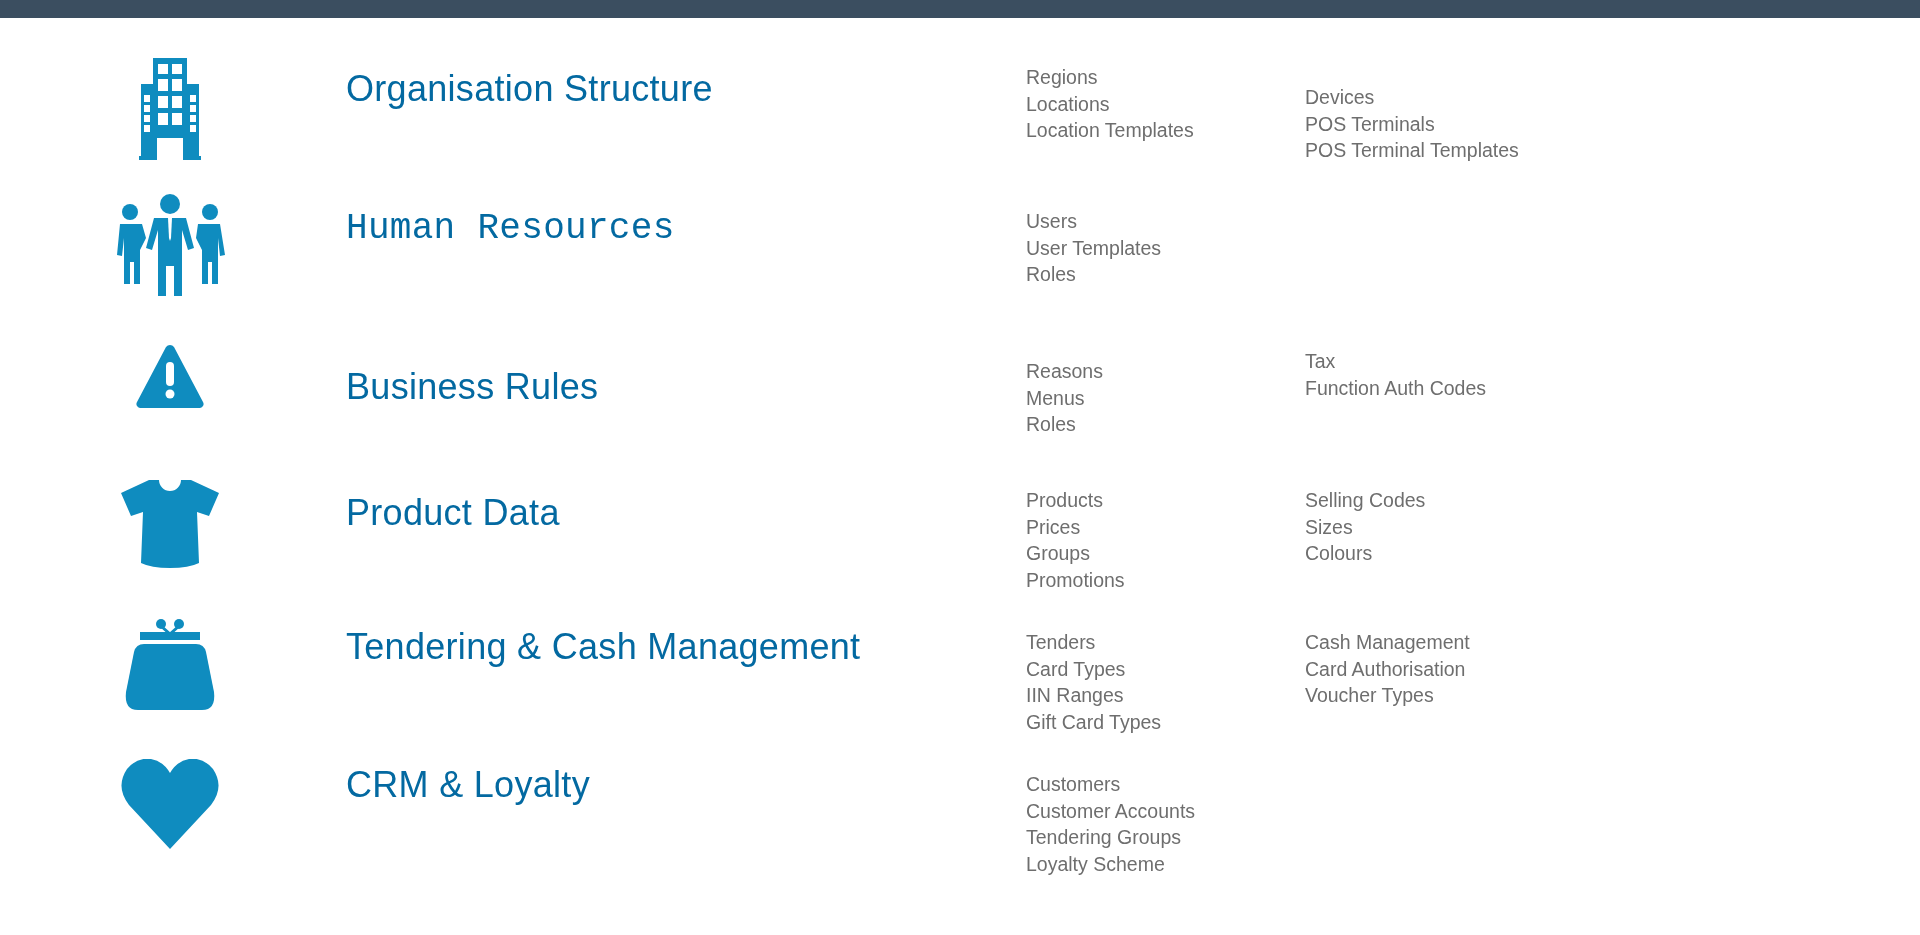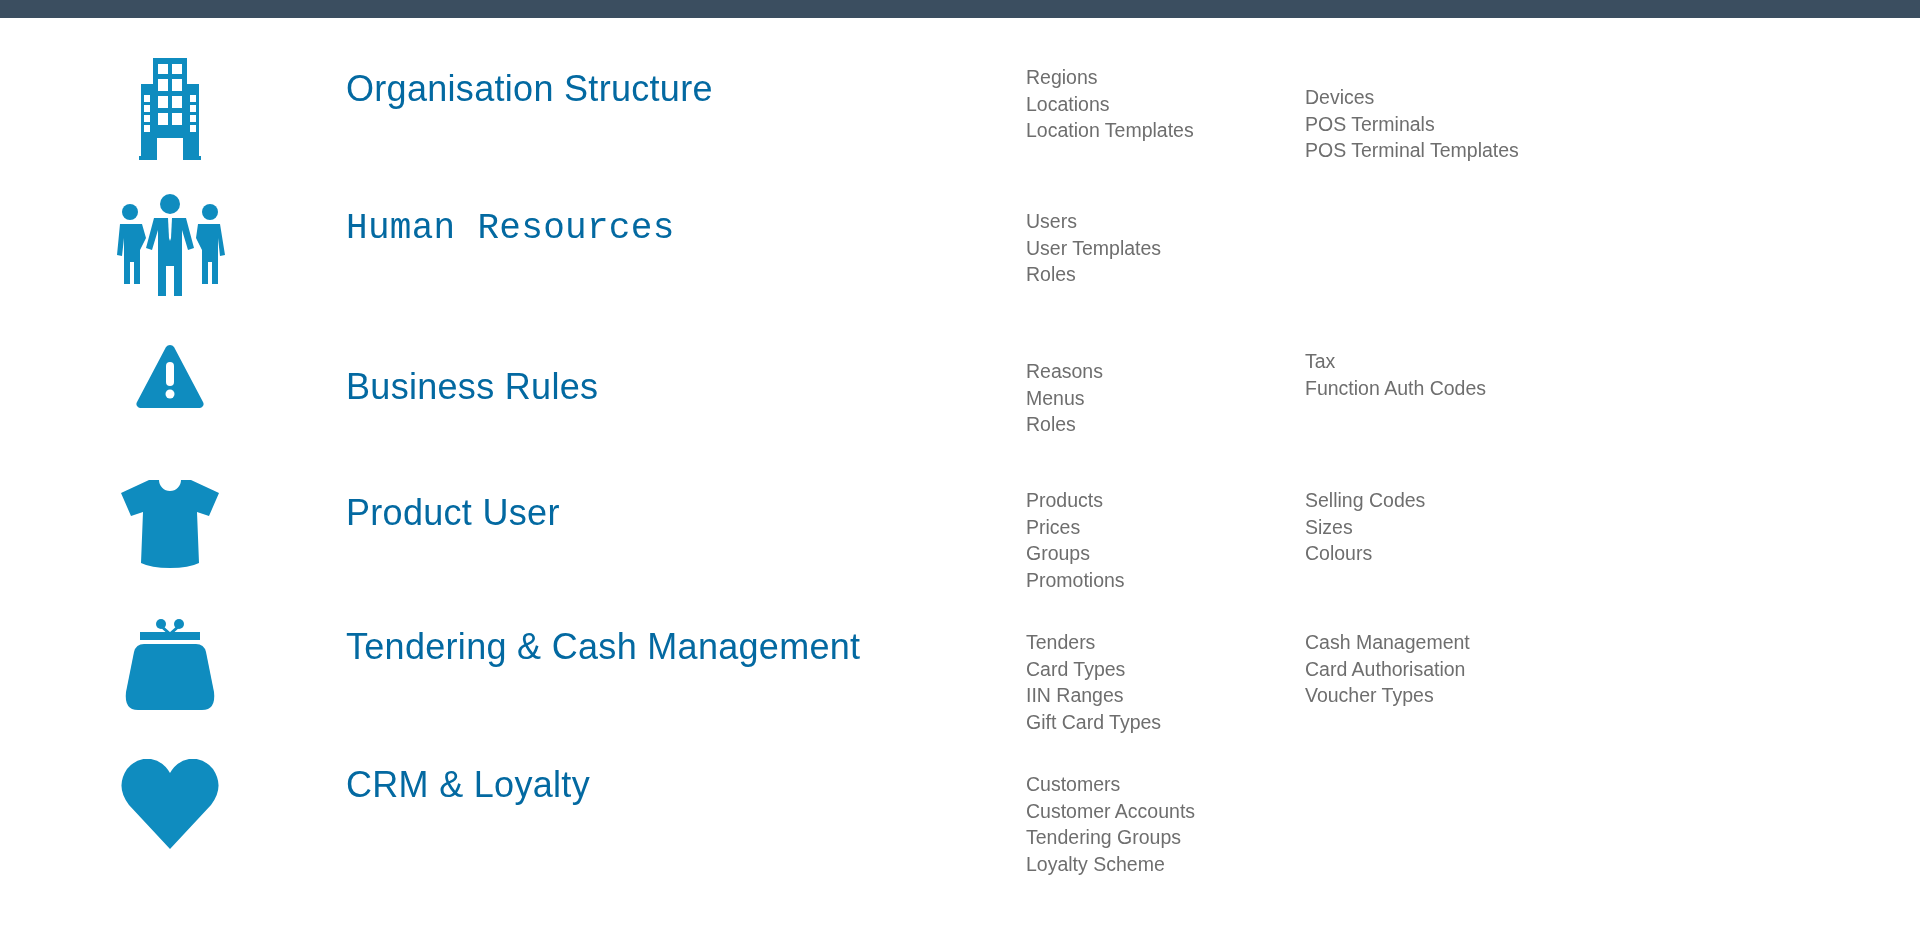--- a/index.html
+++ b/index.html
@@ -95,21 +95,21 @@
     <span class="link">Function Auth Codes</span>
   </div>
 </div>
 
 <div class="row" style="top:478px;">
   <div class="icon" style="top:0;">
     <svg width="98" height="90" viewBox="0 0 98 90">
       <path d="M28 2h10a11 11 0 0 0 22 0h10l28 13-10 23-12-4 2 51q-10 5-29 5t-29-5l2-51-12 4L0 15z"></path>
     </svg>
   </div>
-  <div class="title" style="top:14px;">Product User</div>
+  <div class="title" style="top:14px;">Product Data</div>
   <div class="col col1" style="top:9px;">
     <span class="link">Products</span>
     <span class="link">Prices</span>
     <span class="link">Groups</span>
     <span class="link">Promotions</span>
   </div>
   <div class="col col2" style="top:9px;">
     <span class="link">Selling Codes</span>
     <span class="link">Sizes</span>
     <span class="link">Colours</span>

